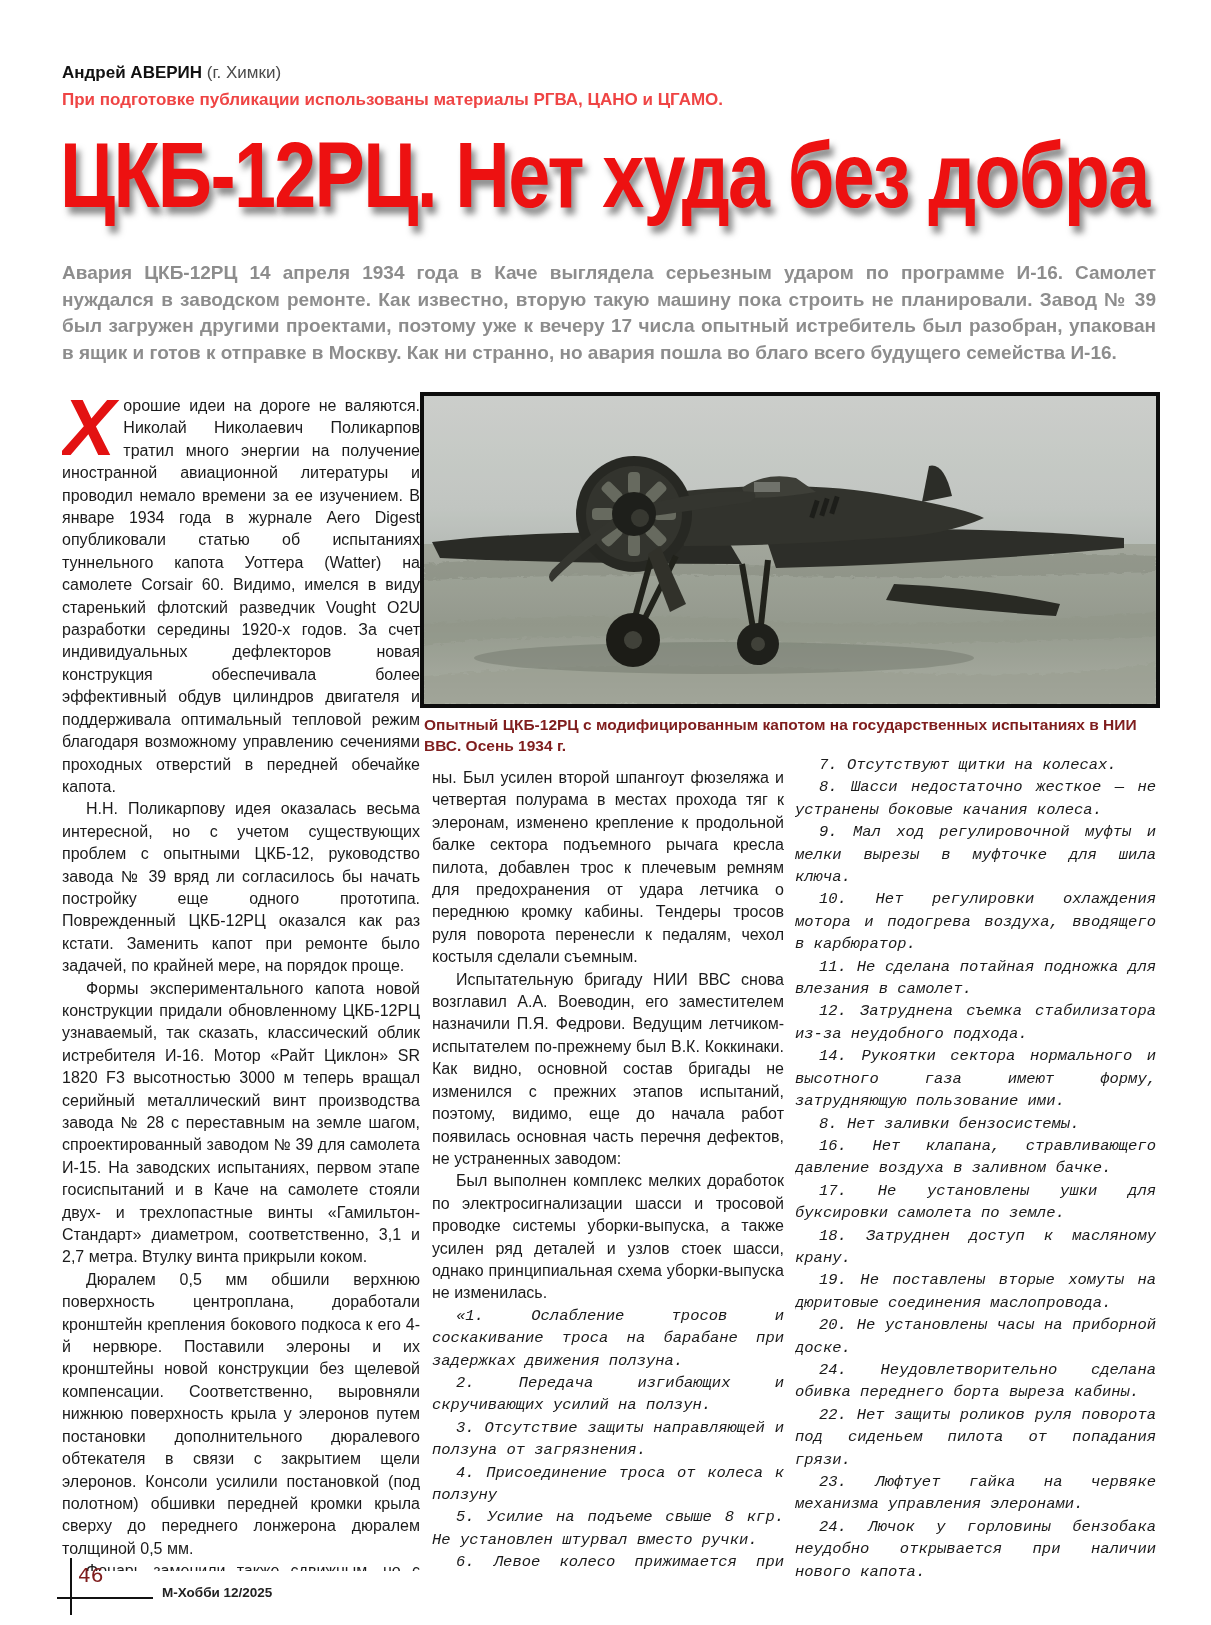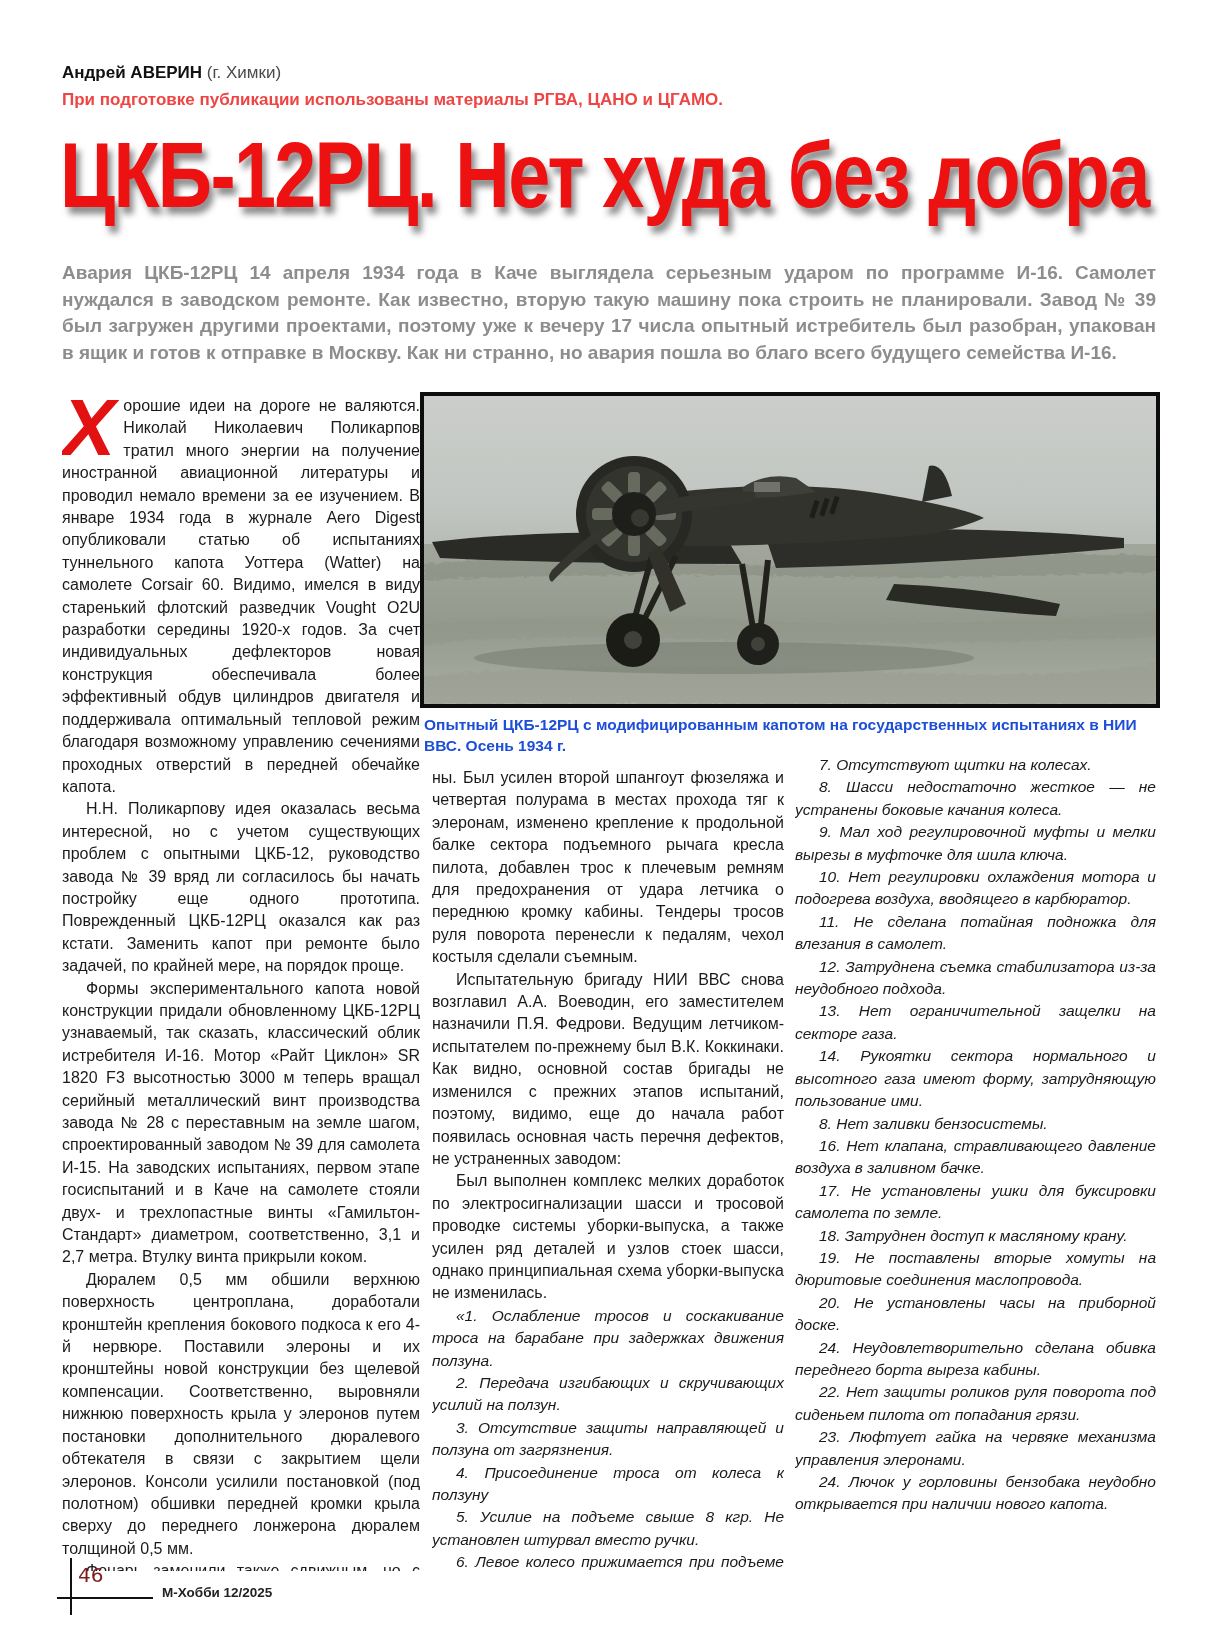--- a/index.html
+++ b/index.html
@@ -15,29 +15,29 @@
         text-shadow:5px 7px 7px rgba(45,45,45,0.55);}
   .lede{position:absolute;left:62px;top:253px;width:1094px;font-size:19px;line-height:26.5px;
         font-weight:bold;color:#8d8d8d;text-align:justify;}
   .col{position:absolute;font-size:16px;line-height:22.4px;text-align:justify;overflow:hidden;}
   .col-left{left:62px;top:388px;width:358px;height:1176px;}
   .col-middle{left:432px;top:760px;width:352px;height:810px;}
   .col-right{left:795px;top:747px;width:361px;height:860px;}
   .para{margin:0;}
   .para.indent{text-indent:24px;}
   .para.plain{text-indent:0;}
-  .para.quote{font-family:Liberation Sans, sans-serif;font-style:italic;
+  .para.quote{font-family:Liberation Mono, monospace;font-style:italic;
         text-indent:24px;font-size:15.5px;line-height:22.4px;}
   .dropcap{float:left;font-size:80px;line-height:62px;font-weight:bold;color:#e31212;
         margin:2px 8px 0 0;font-style:italic;}
   .photo-frame{position:absolute;left:420px;top:385px;width:732px;height:308px;
         border:4px solid #0d0d0d;background:#dfe3df;}
   .photo-frame svg{display:block;}
   .photo-caption{position:absolute;left:424px;top:707px;width:732px;font-size:15.5px;
-        line-height:21px;font-weight:bold;color:#1d4ed8;}
+        line-height:21px;font-weight:bold;color:#7f1d1d;}
   .footer-vline{position:absolute;left:70px;top:1551px;width:2px;height:57px;background:#111;}
   .footer-hline{position:absolute;left:57px;top:1590px;width:96px;height:2px;background:#111;}
   .footer-page-number{position:absolute;left:78px;top:1556px;font-size:20px;color:#7f1d1d;
         font-family:"DejaVu Sans",sans-serif;}
   .footer-issue{position:absolute;left:162px;top:1578px;font-size:13.5px;font-weight:bold;color:#222;}
 </style>
 </head>
 <body>
 
 <div class="page">
@@ -164,21 +164,20 @@
       <p class="para quote">5. Усилие на подъеме свыше 8 кгр. Не установлен штурвал вместо ручки.</p>
       <p class="para quote">6. Левое колесо прижимается при подъеме шасси к амортизационной стойке.</p>
     </div>
   <div class="col col-right">
       <p class="para quote">7. Отсутствуют щитки на колесах.</p>
       <p class="para quote">8. Шасси недостаточно жесткое — не устранены боковые качания колеса.</p>
       <p class="para quote">9. Мал ход регулировочной муфты и мелки вырезы в муфточке для шила ключа.</p>
       <p class="para quote">10. Нет регулировки охлаждения мотора и подогрева воздуха, вводящего в карбюратор.</p>
       <p class="para quote">11. Не сделана потайная подножка для влезания в самолет.</p>
       <p class="para quote">12. Затруднена съемка стабилизатора из-за неудобного подхода.</p>
-      <p class="para quote">13. Нет ограничительной защелки на секторе газа.</p>
       <p class="para quote">14. Рукоятки сектора нормального и высотного газа имеют форму, затрудняющую пользование ими.</p>
       <p class="para quote">8. Нет заливки бензосистемы.</p>
       <p class="para quote">16. Нет клапана, стравливающего давление воздуха в заливном бачке.</p>
       <p class="para quote">17. Не установлены ушки для буксировки самолета по земле.</p>
       <p class="para quote">18. Затруднен доступ к масляному крану.</p>
       <p class="para quote">19. Не поставлены вторые хомуты на дюритовые соединения маслопровода.</p>
       <p class="para quote">20. Не установлены часы на приборной доске.</p>
       <p class="para quote">24. Неудовлетворительно сделана обивка переднего борта выреза кабины.</p>
       <p class="para quote">22. Нет защиты роликов руля поворота под сиденьем пилота от попадания грязи.</p>
       <p class="para quote">23. Люфтует гайка на червяке механизма управления элеронами.</p>

